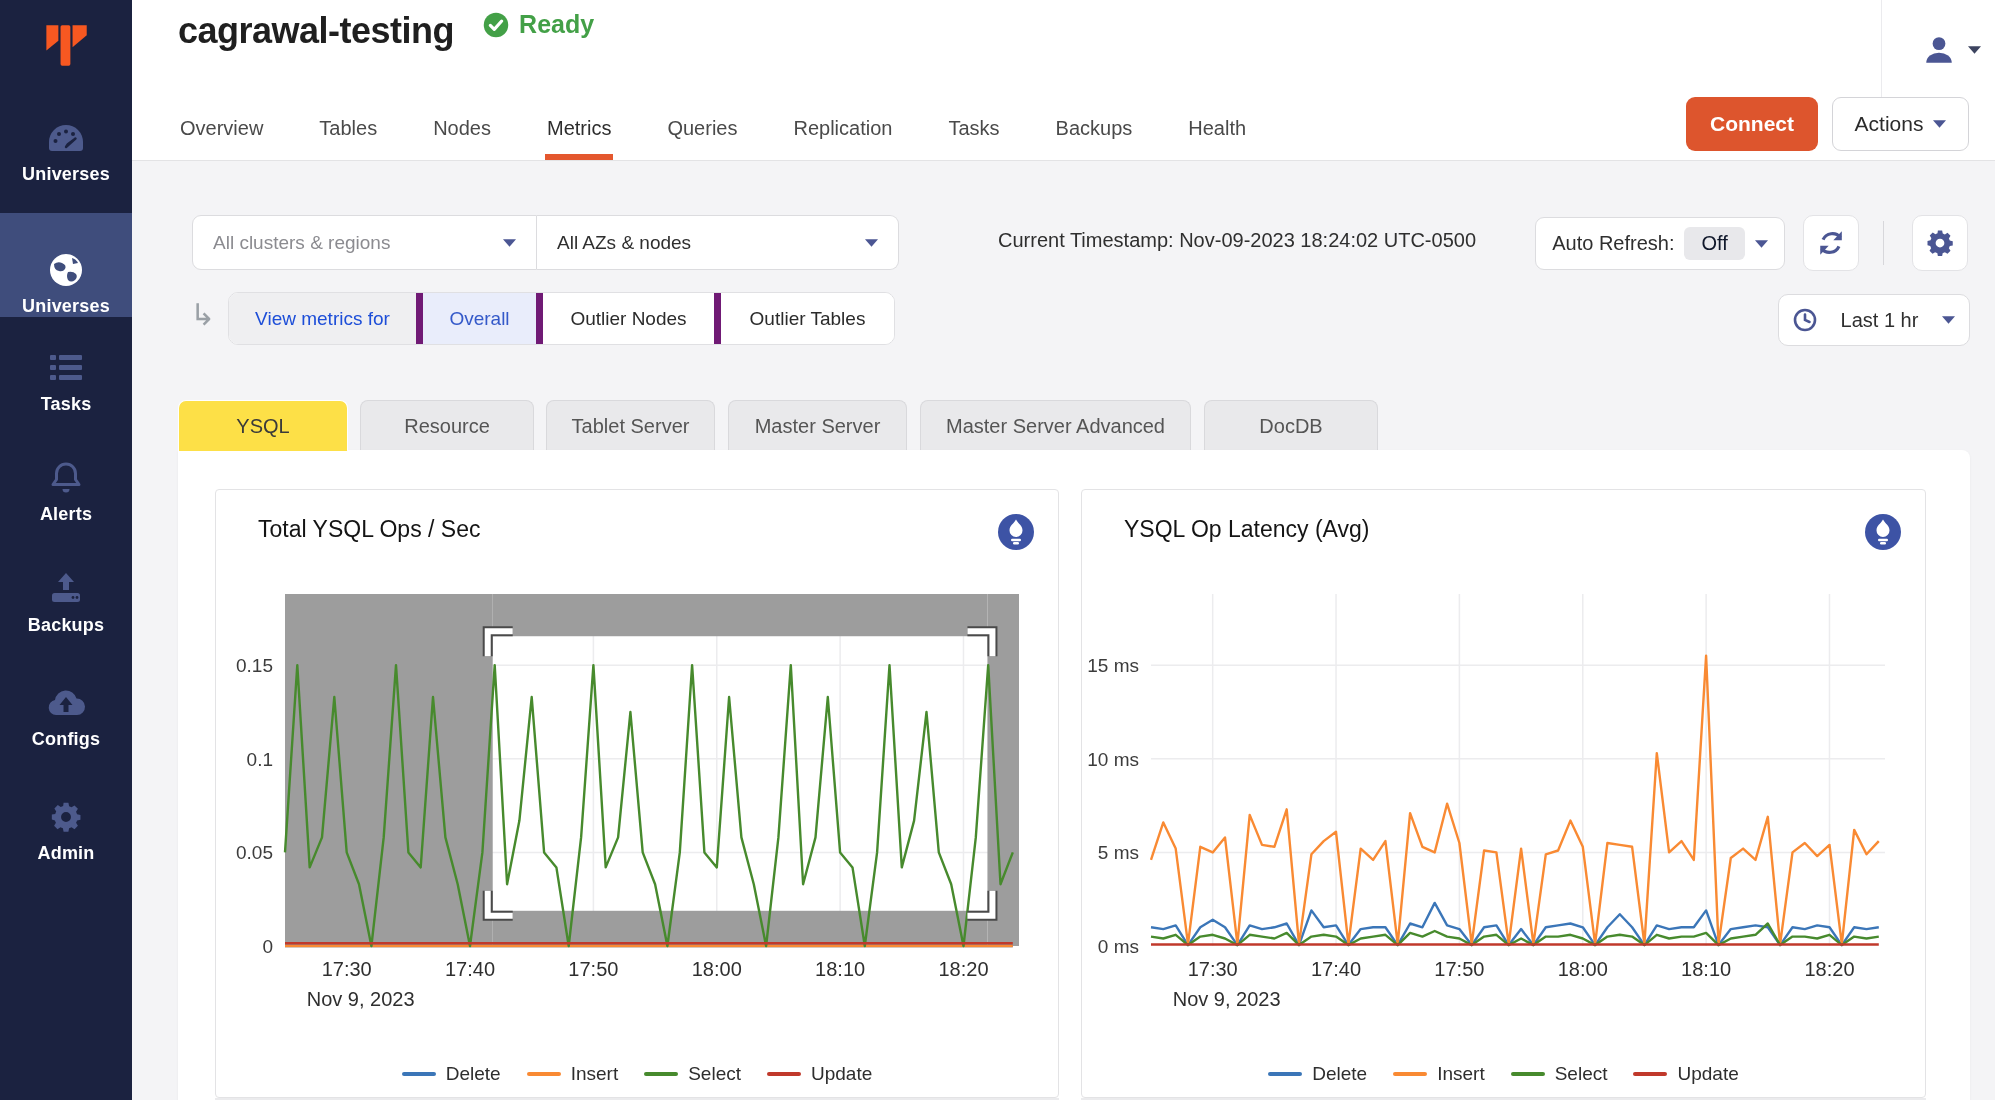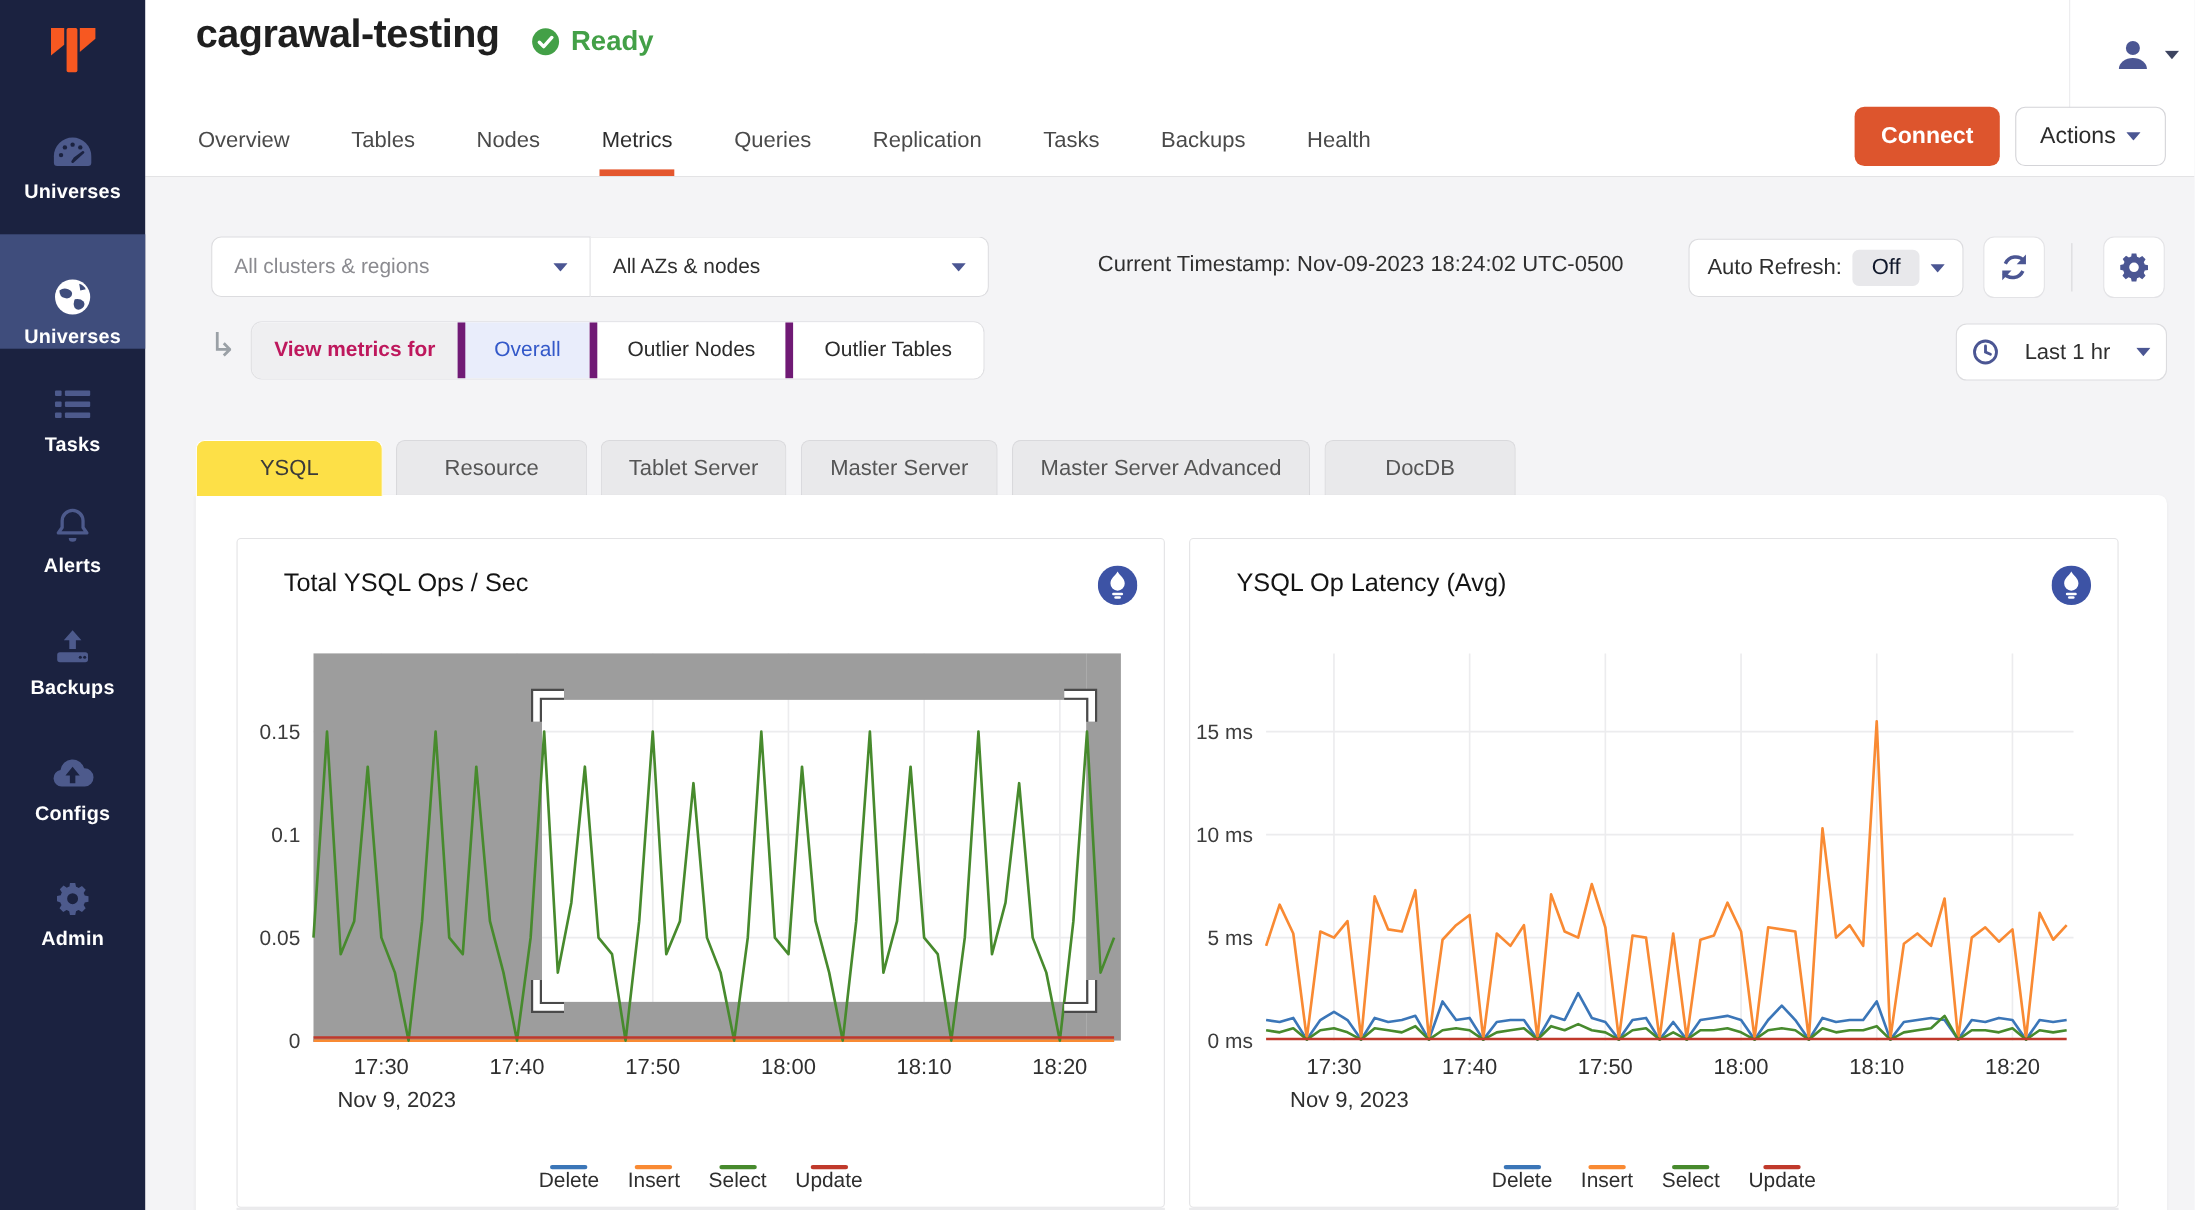--- a/index.html
+++ b/index.html
@@ -12,21 +12,21 @@
   .logo { position:absolute; top:10px; left:0; width:132px; height:70px; display:flex; align-items:center; justify-content:center; cursor:pointer; }
   .side-item { position:absolute; left:0; width:132px; height:104px; display:flex; flex-direction:column; align-items:center; justify-content:center; gap:8px; cursor:pointer; }
   .side-item .icon { color:#4D5A8C; height:36px; display:flex; align-items:center; }
   .side-item .lbl { color:#ffffff; font-size:18px; font-weight:700; letter-spacing:.2px; }
   .side-item.active { background:#3F4D7C;justify-content:flex-end; }
   .side-item.active .icon { color:#ffffff; }
 
   
   .main { position:absolute; left:132px; top:0; width:1863px; height:1100px; }
   .header { position:absolute; left:0; top:0; width:1863px; height:161px; background:#fff; border-bottom:1px solid #e3e3e5; }
-  .titlerow { position:absolute; left:46px; top:10px; display:flex; align-items:flex-end; gap:28px; }
+  .titlerow { position:absolute; left:46px; top:10px; display:flex; align-items:flex-start; gap:28px; }
   .page-title { font-size:36px; font-weight:800; color:#1f1f1f; letter-spacing:-0.5px; }
   .ready { display:flex; align-items:center; gap:9px; font-size:25px; font-weight:700; color:#43A047; }
   .usermenu { position:absolute; right:14px; top:0; height:100px; display:flex; align-items:center; gap:12px; padding-left:40px; border-left:1px solid #ebebee; cursor:pointer; }
   .nav { position:absolute; left:46px; bottom:0; display:flex; gap:52px; }
   .nav .navitem { font-size:20px; color:#4a4a4a; padding:0 2px 14px 2px; border-bottom:6px solid transparent; cursor:pointer; }
   .nav .navitem.active { color:#2e2e2e; border-bottom-color:#E4572E; }
   .btn-connect { position:absolute; left:1554px; top:97px; width:132px; height:54px; background:#DD552D; color:#fff; font-size:21px; font-weight:700; border:none; border-radius:9px; cursor:pointer; }
   .btn-actions { position:absolute; left:1700px; top:97px; width:137px; height:54px; background:#fff; color:#2b2b2b; font-size:21px; border:1px solid #d4d4d8; border-radius:9px; cursor:pointer; display:flex; align-items:center; justify-content:center; gap:10px; }
 
   
@@ -36,36 +36,36 @@
   .dd.azs { left:405px; width:362px; border-radius:0 9px 9px 0; border-left:none; color:#2f2f2f; }
   .timestamp { position:absolute; left:866px; top:68px; font-size:20px; color:#2f2f2f; }
   .autorefresh { position:absolute; left:1403px; top:56px; width:250px; height:53px; background:#fff; border:1px solid #dcdcdf; border-radius:9px; display:flex; align-items:center; justify-content:center; gap:10px; font-size:20px; color:#2f2f2f; cursor:pointer; }
   .pill { background:#e8e8eb; border-radius:6px; padding:5px 17px; font-size:20px; color:#0f172a; }
   .iconbtn { position:absolute; top:54px; width:56px; height:56px; background:#fff; border:1px solid #e3e3e6; border-radius:10px; display:flex; align-items:center; justify-content:center; color:#4B5693; cursor:pointer; }
   .vdiv { position:absolute; left:1751px; top:60px; width:1px; height:44px; background:#d7d7db; }
 
   .return-arrow { position:absolute; left:58px; top:136px; font-size:30px; color:#9aa0a6; }
   .segmented { position:absolute; left:96px; top:131px; height:53px; display:flex; background:#fff; border:1px solid #e0e0e3; border-radius:10px; overflow:hidden; }
   .seg { display:flex; align-items:center; justify-content:center; font-size:19px; cursor:pointer; border-left:7px solid #701a75; }
-  .seg.lab { background:#efeff1; color:#be185d; width:187px; border-left:none; cursor:default;font-weight:bold; }
+  .seg.lab { background:#efeff1; color:#1d4ed8; width:187px; border-left:none; cursor:default; }
   .seg.sel { background:#E9EDFB; color:#3459C9; width:120px; font-weight:500; }
   .seg.plain { background:#fff; color:#2b2b2b; }
   .lastrange { position:absolute; left:1646px; top:133px; width:192px; height:52px; background:#fff; border:1px solid #dcdcdf; border-radius:10px; display:flex; align-items:center; justify-content:center; gap:24px; font-size:20px; color:#2f2f2f; cursor:pointer; }
 
   
   .mtab { position:absolute; top:239px; height:51px; display:flex; align-items:center; justify-content:center; font-size:20px; color:#555; background:#e9e9eb; border:1px solid #d9d9dc; border-bottom:none; border-radius:8px 8px 0 0; cursor:pointer; }
   .mtab.active { background:#fde047; border-color:#fff; color:#3a3a3a; z-index:3; }
   .panel { position:absolute; left:46px; top:289px; width:1792px; height:660px; background:#fff; border-radius:0 8px 0 0; box-shadow:0 1px 3px rgba(0,0,0,.05); }
   .card { position:absolute; top:39px; width:844px; height:609px; background:#fff; border:1px solid #e3e3e5; border-radius:4px; }
   .card.c1 { left:37px; } .card.c2 { left:903px; width:845px; }
   .card-title { position:absolute; left:42px; top:26px; font-size:23px; color:#141414; font-weight:500; }
   .prom { position:absolute; right:24px; top:24px; width:36px; height:36px; cursor:pointer; }
   .chart-svg { position:absolute; left:0; top:88px; }
   .legend { position:absolute; left:0; bottom:12px; width:100%; display:flex; justify-content:center; gap:26px; }
-  .legend .li { display:flex; align-items:center; font-size:19px; color:#2e2e2e; cursor:pointer;flex-direction:column; }
+  .legend .li { display:flex; align-items:center; gap:10px; font-size:19px; color:#2e2e2e; cursor:pointer; }
   .sw { display:inline-block; width:34px; height:4px; border-radius:2px; }
   .understrip { position:absolute; top:648px; height:12px; background:#ebebed; }
 
   .caret { display:inline-block; }
   svg text { font-family:"Liberation Sans","DejaVu Sans",sans-serif; }
 </style>
 </head>
 <body>
 
 <div class="app">

